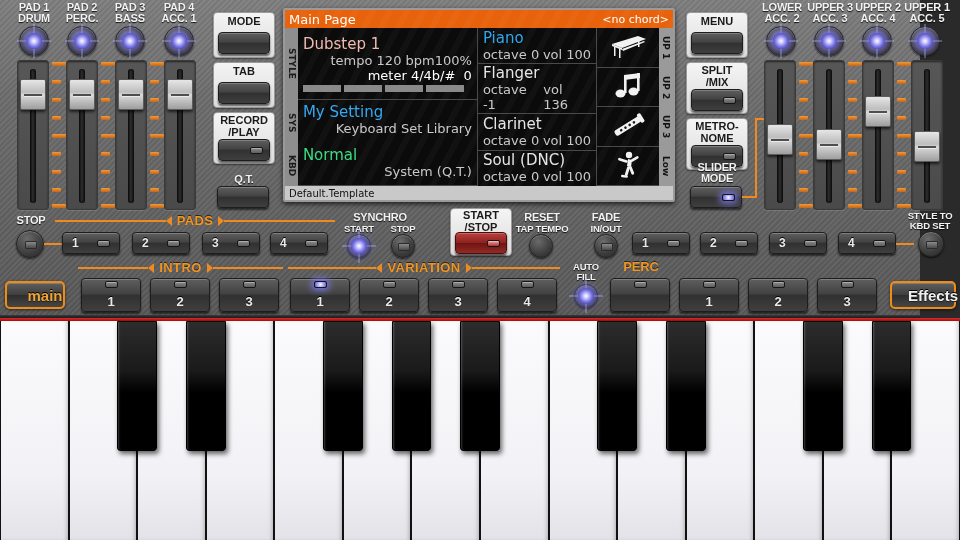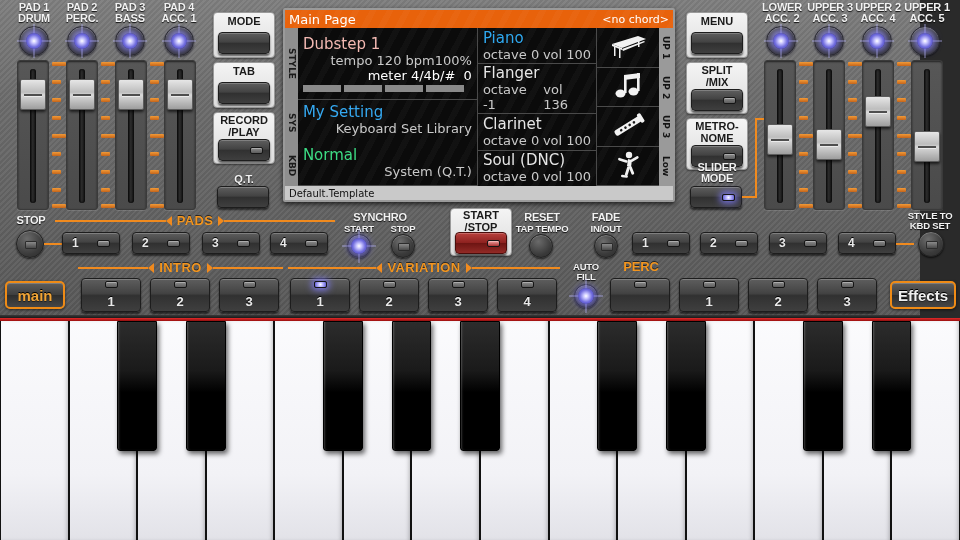--- a/index.html
+++ b/index.html
@@ -74,21 +74,21 @@
   .whitebox .cap-lbl { color:#1a1a1a; font-weight:bold; font-size:11px; text-align:center;
     line-height:11.5px; text-shadow:none; }
 
   .redbtn { background:linear-gradient(180deg,#b9403c 0%,#8e2220 48%,#6e1513 52%,#922a26 100%);
     border:1px solid #4a0d0b;}
 
   .orangebtn { border-radius:5px; border:2px solid #ef8b16;
     background:linear-gradient(180deg,#5e5e5e 0%,#3f3f3f 48%,#2e2e2e 52%,#464646 100%);
     box-shadow:0 1px 3px rgba(0,0,0,.6), inset 0 1px 0 rgba(255,255,255,.2);
     display:flex; align-items:center; justify-content:center;}
-  .orangebtn span { color:#f0a437; font-weight:bold; font-size:15px; text-shadow:0 -1px 0 #000, 0 1px 0 #222;}
+  .orangebtn span { color:#f0a437; font-weight:bold; font-size:15px; text-shadow:0 -1px 0 #000, 0 1px 0 #222;padding-left:20px;}
   .orangebtn.eff span{ color:#efefef; }
 
   
   .grouphdr { position:absolute; display:flex; align-items:center; }
   .grouphdr .line { height:2px; background:#f08a1e; flex:1 1 auto; }
   .grouphdr .txt { color:#f2951f; font-size:13px; font-weight:bold; letter-spacing:.4px;
     padding:0 5px; text-shadow:0 -1px 0 rgba(0,0,0,.6); white-space:nowrap;}
   .grouphdr .arrowL, .grouphdr .arrowR { width:0;height:0;border-top:5px solid transparent;
     border-bottom:5px solid transparent;}
   .grouphdr .arrowL { border-right:6px solid #f08a1e; }

